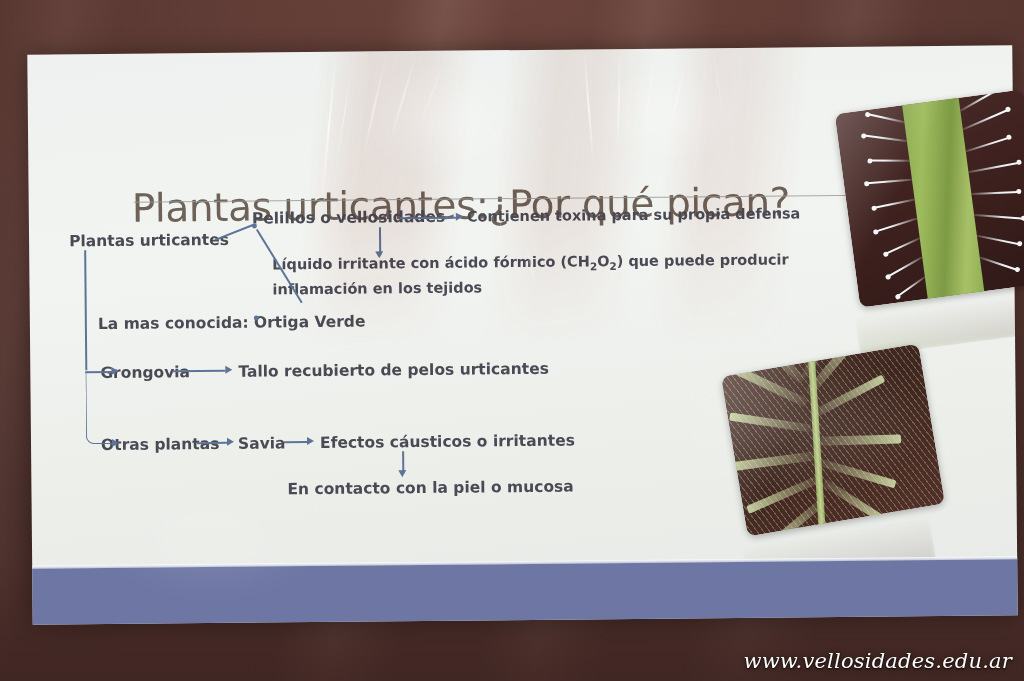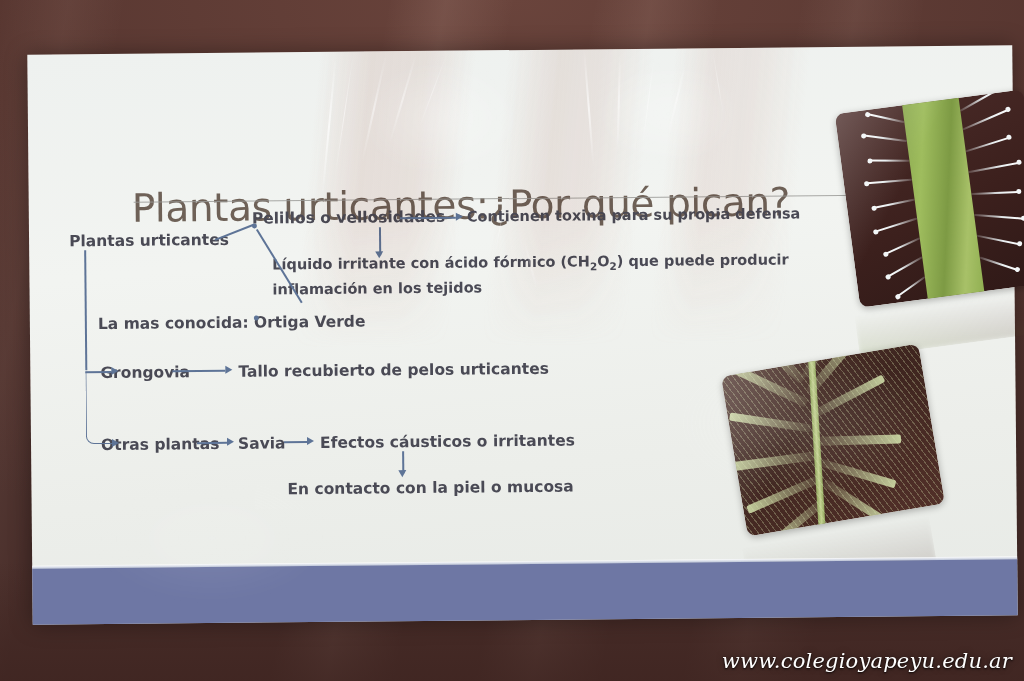--- a/index.html
+++ b/index.html
@@ -244,13 +244,13 @@
     <div class="crease" style="left:470px;top:150px;width:1px;height:60px;transform:rotate(11deg);opacity:.35;"></div>
     <div class="crease" style="left:500px;top:188px;width:1.5px;height:52px;transform:rotate(-14deg);opacity:.3;"></div>
     <div class="crease" style="left:176px;top:250px;width:1px;height:42px;transform:rotate(24deg);opacity:.3;"></div>
     <div class="sheen" style="left:330px;top:8px;width:170px;height:120px;opacity:.55;"></div>
     <div class="sheen" style="left:565px;top:10px;width:150px;height:110px;opacity:.5;"></div>
     <div class="sheen" style="left:640px;top:300px;width:260px;height:150px;opacity:.22;"></div>
     <div class="sheen" style="left:60px;top:420px;width:240px;height:130px;opacity:.18;"></div>
   </div>
 </div>
 
-<div id="watermark">www.colegioyapeyu.edu.ar</div>
+<div id="watermark">www.vellosidades.edu.ar</div>
 
 </body></html>

